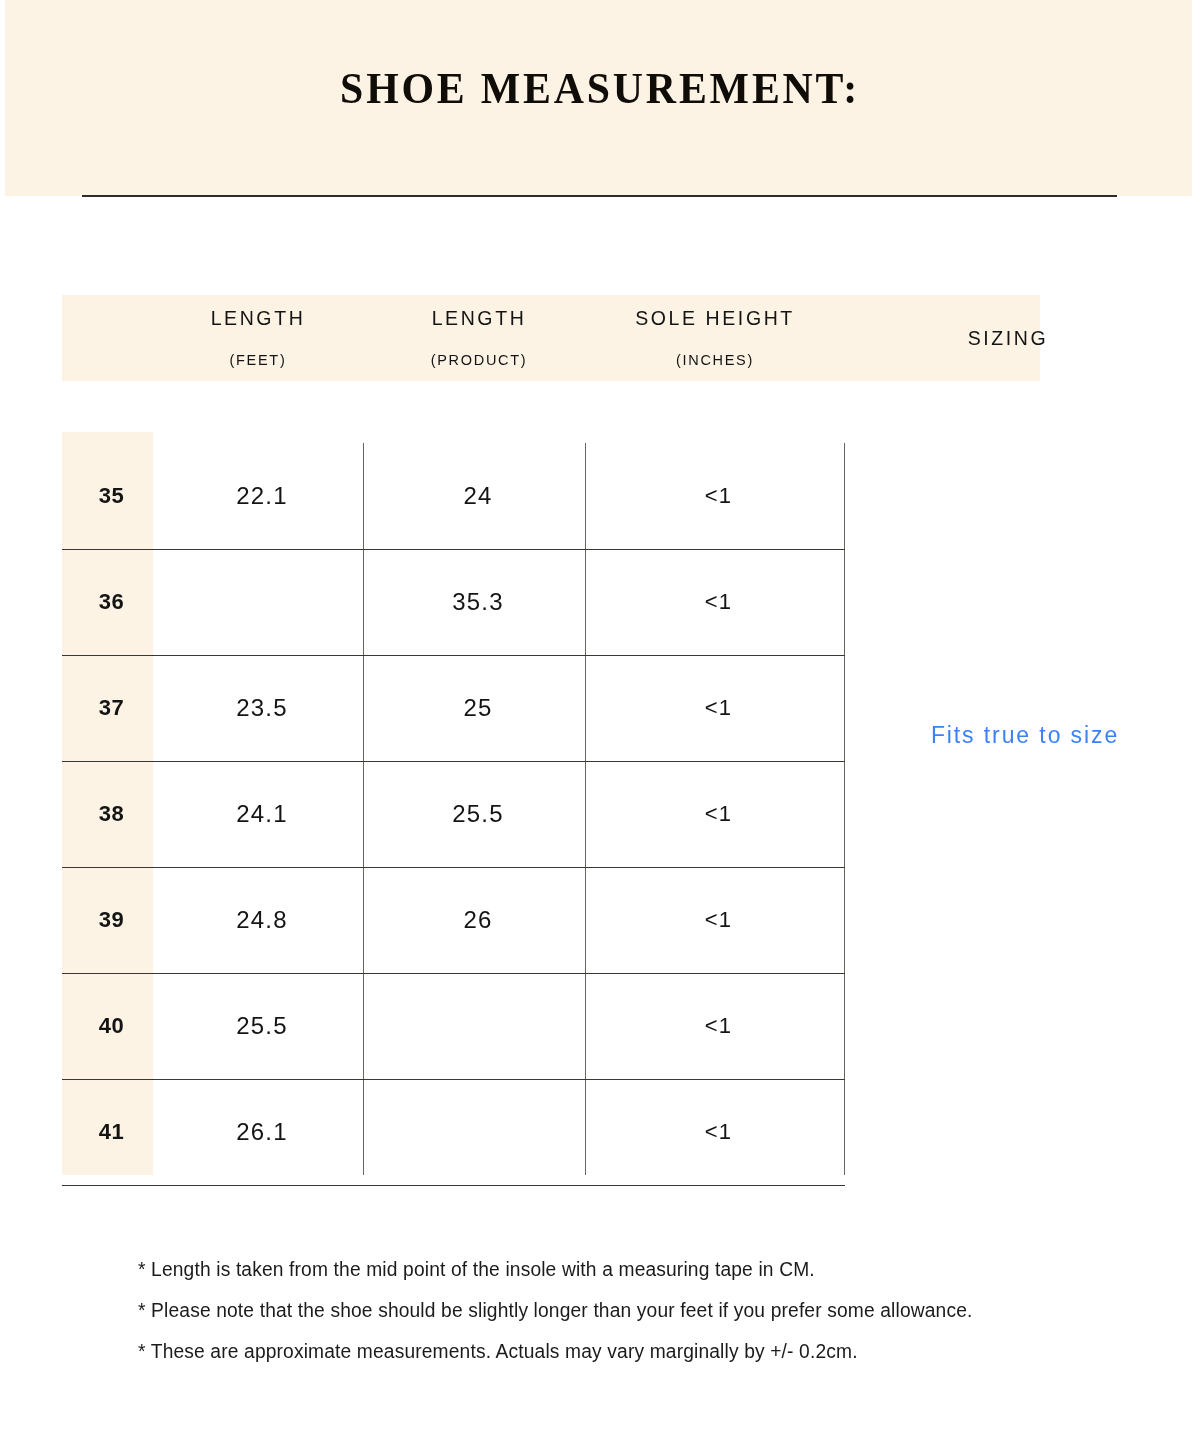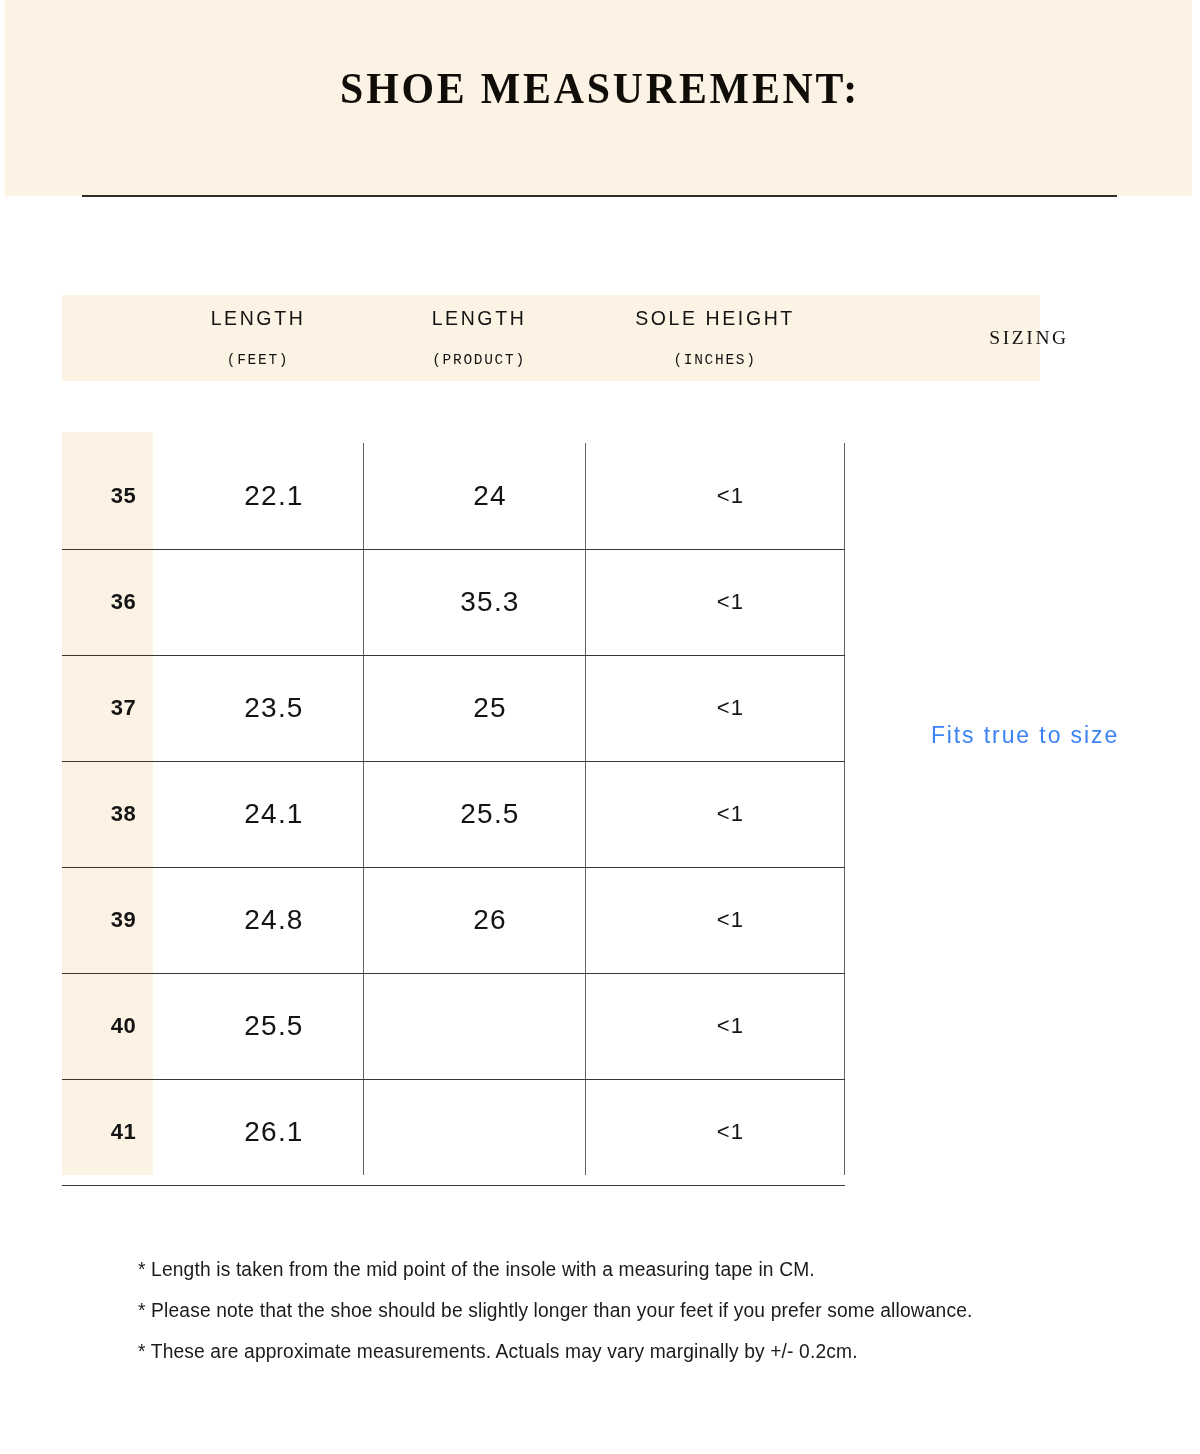--- a/index.html
+++ b/index.html
@@ -75,28 +75,27 @@
     font-weight: 400;
     white-space: nowrap;
   }
   .head-sub {
     font-size: 14.5px;
     letter-spacing: 1.7px;
     line-height: 22px;
     font-weight: 400;
     margin-top: 18px;
     white-space: nowrap;
-    font-family: Liberation Mono, monospace;
   }
   .head-cell.single .head-main { margin-top: 0; }
 
   #head-length-feet   { left: 91px;  width: 210px; }
   #head-length-prod   { left: 311px; width: 212px; }
   #head-sole-height   { left: 523px; width: 260px; }
-  #head-sizing        { left: 836px; width: 262px; font-family: Liberation Serif, serif; }
+  #head-sizing        { left: 815px; width: 262px; }
 
   
   .table-body {
     position: absolute;
     left: 62px;
     top: 432px;
     width: 783px;
     height: 743px;
   }
   
@@ -124,34 +123,34 @@
   .hline {
     position: absolute;
     left: 0;
     width: 783px;
     height: 1px;
     background: #3b3833;
   }
 
   .row {
     position: absolute;
-    left: 16px;
+    left: 4px;
     width: 783px;
     height: 106px;
     padding-left: 16px;
   }
   .cell {
     position: absolute;
     top: 0;
     height: 106px;
     display: flex;
     align-items: center;
     justify-content: center;
     color: #141414;
-    font-size: 28px;
+    font-size: 24px;
     letter-spacing: 1.2px;
     white-space: nowrap;
   }
   .cell.size {
     left: 0;
     width: 91px;
     font-weight: bold;
     font-size: 22px;
     letter-spacing: 0.6px;
   }

